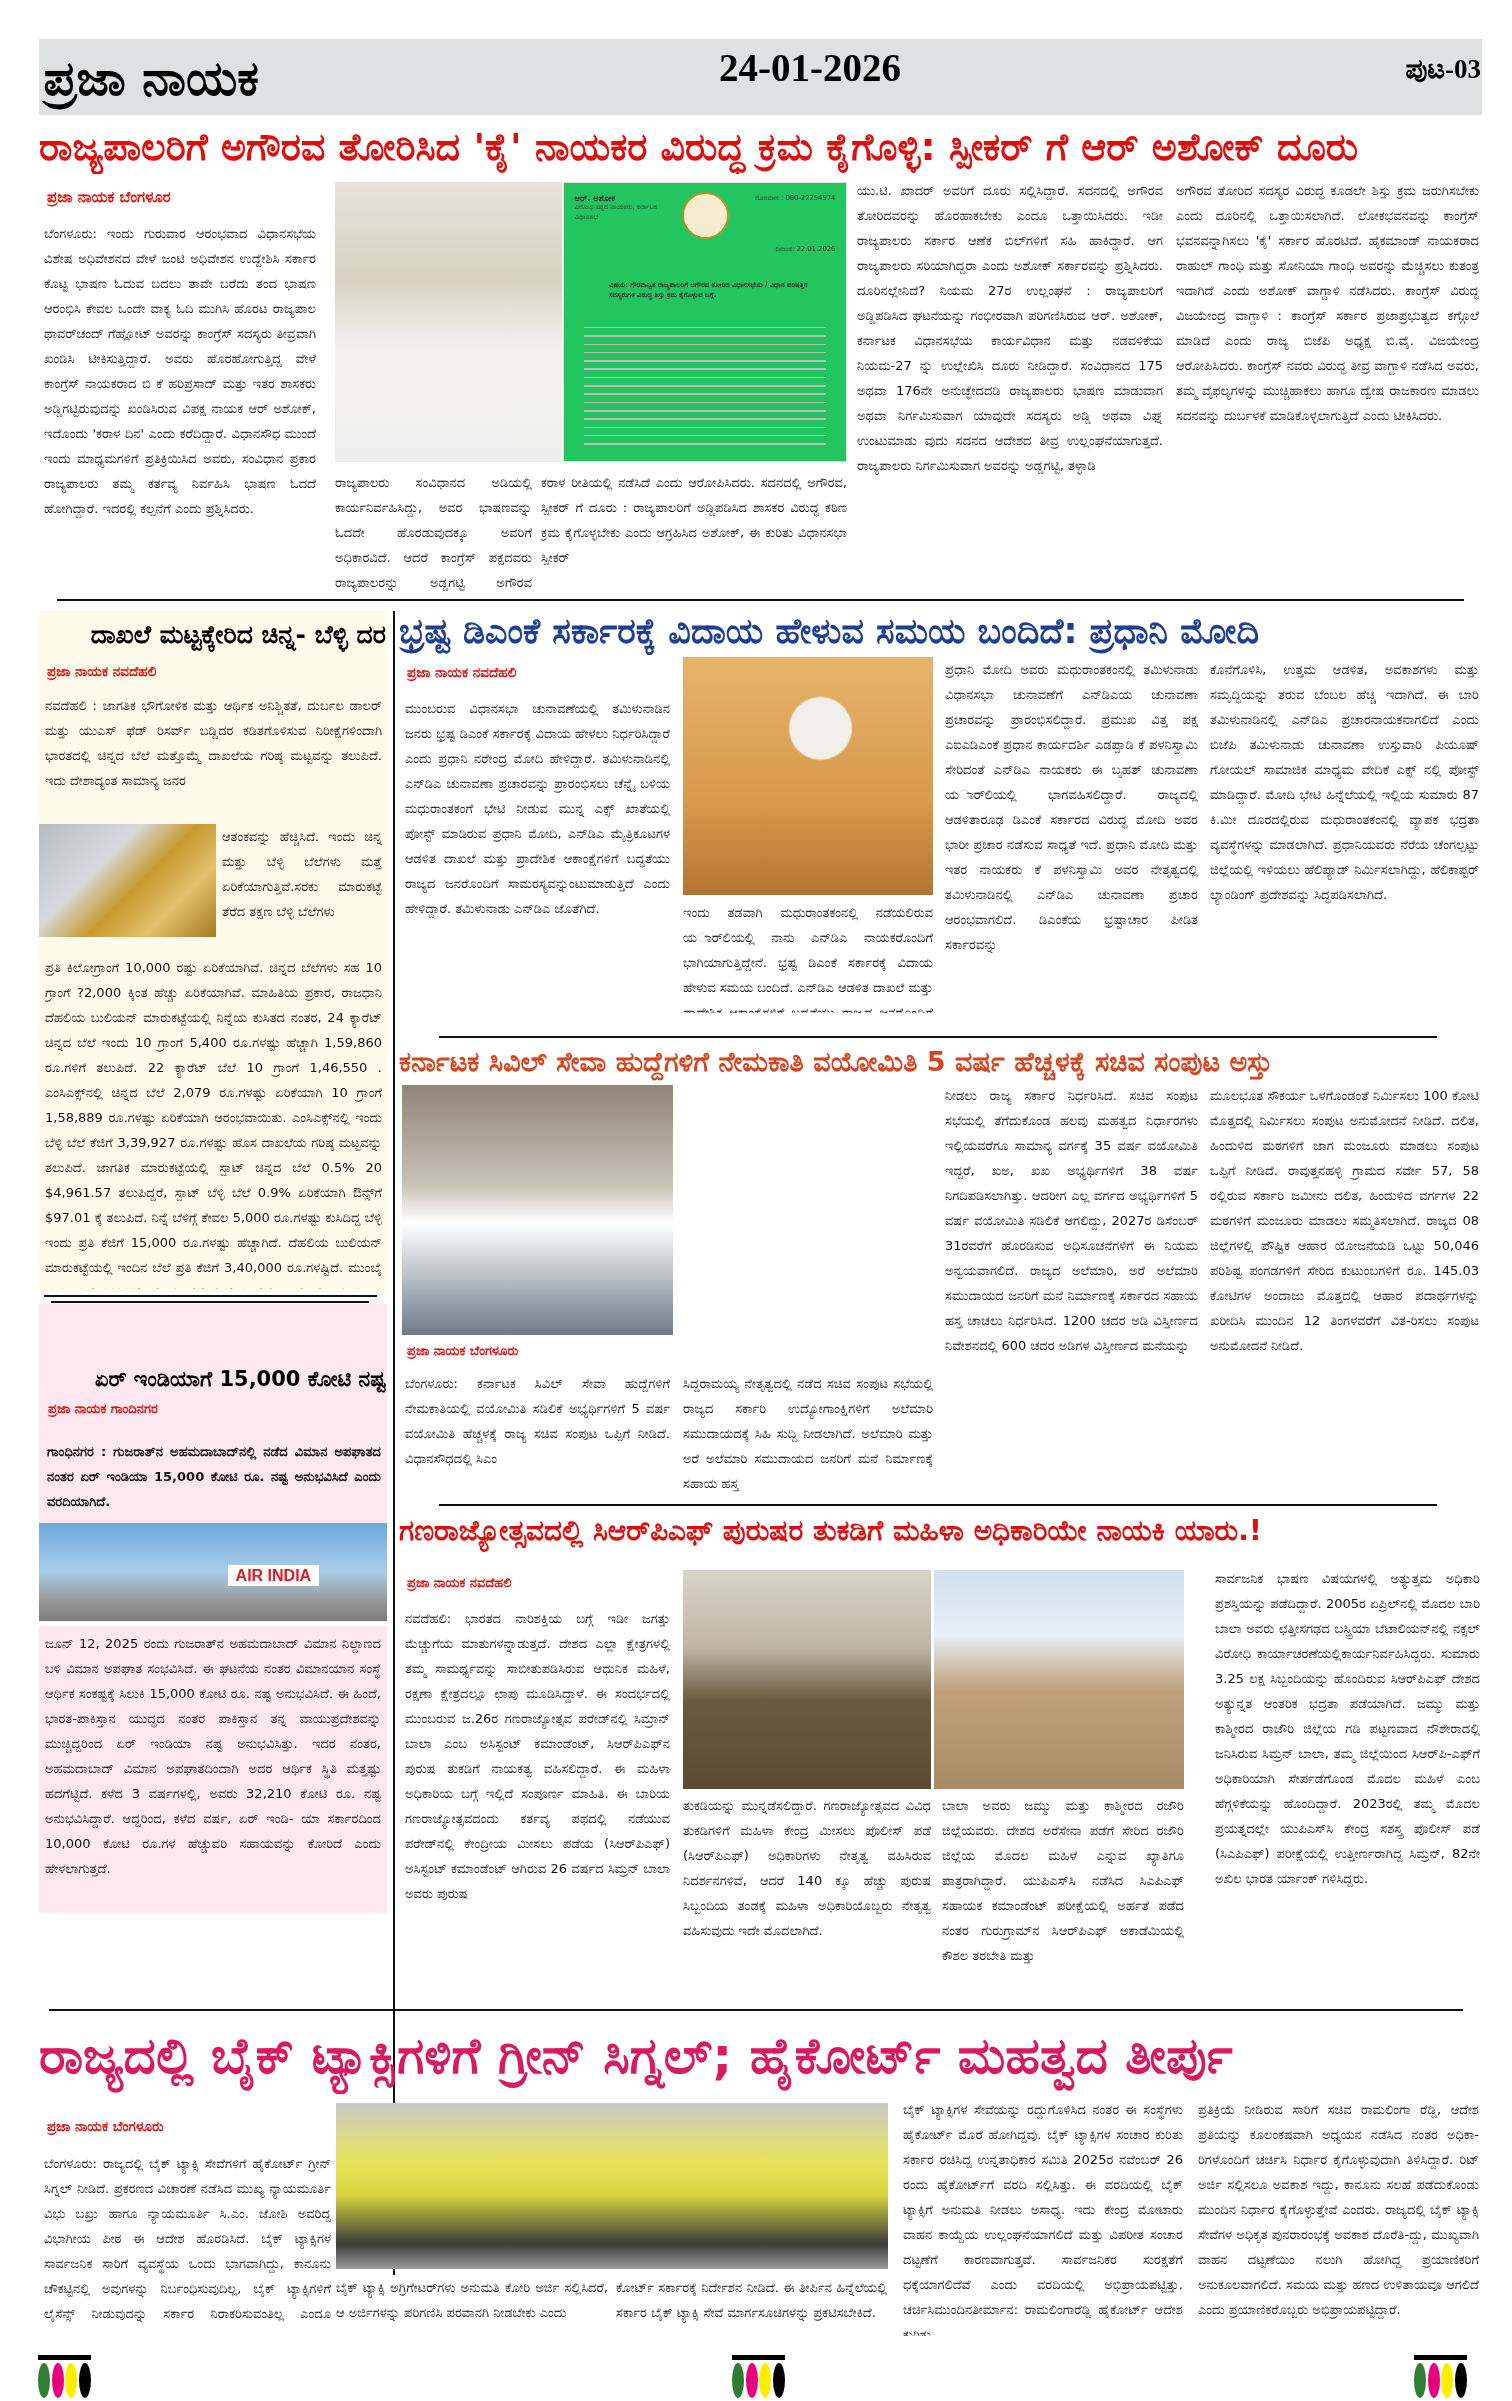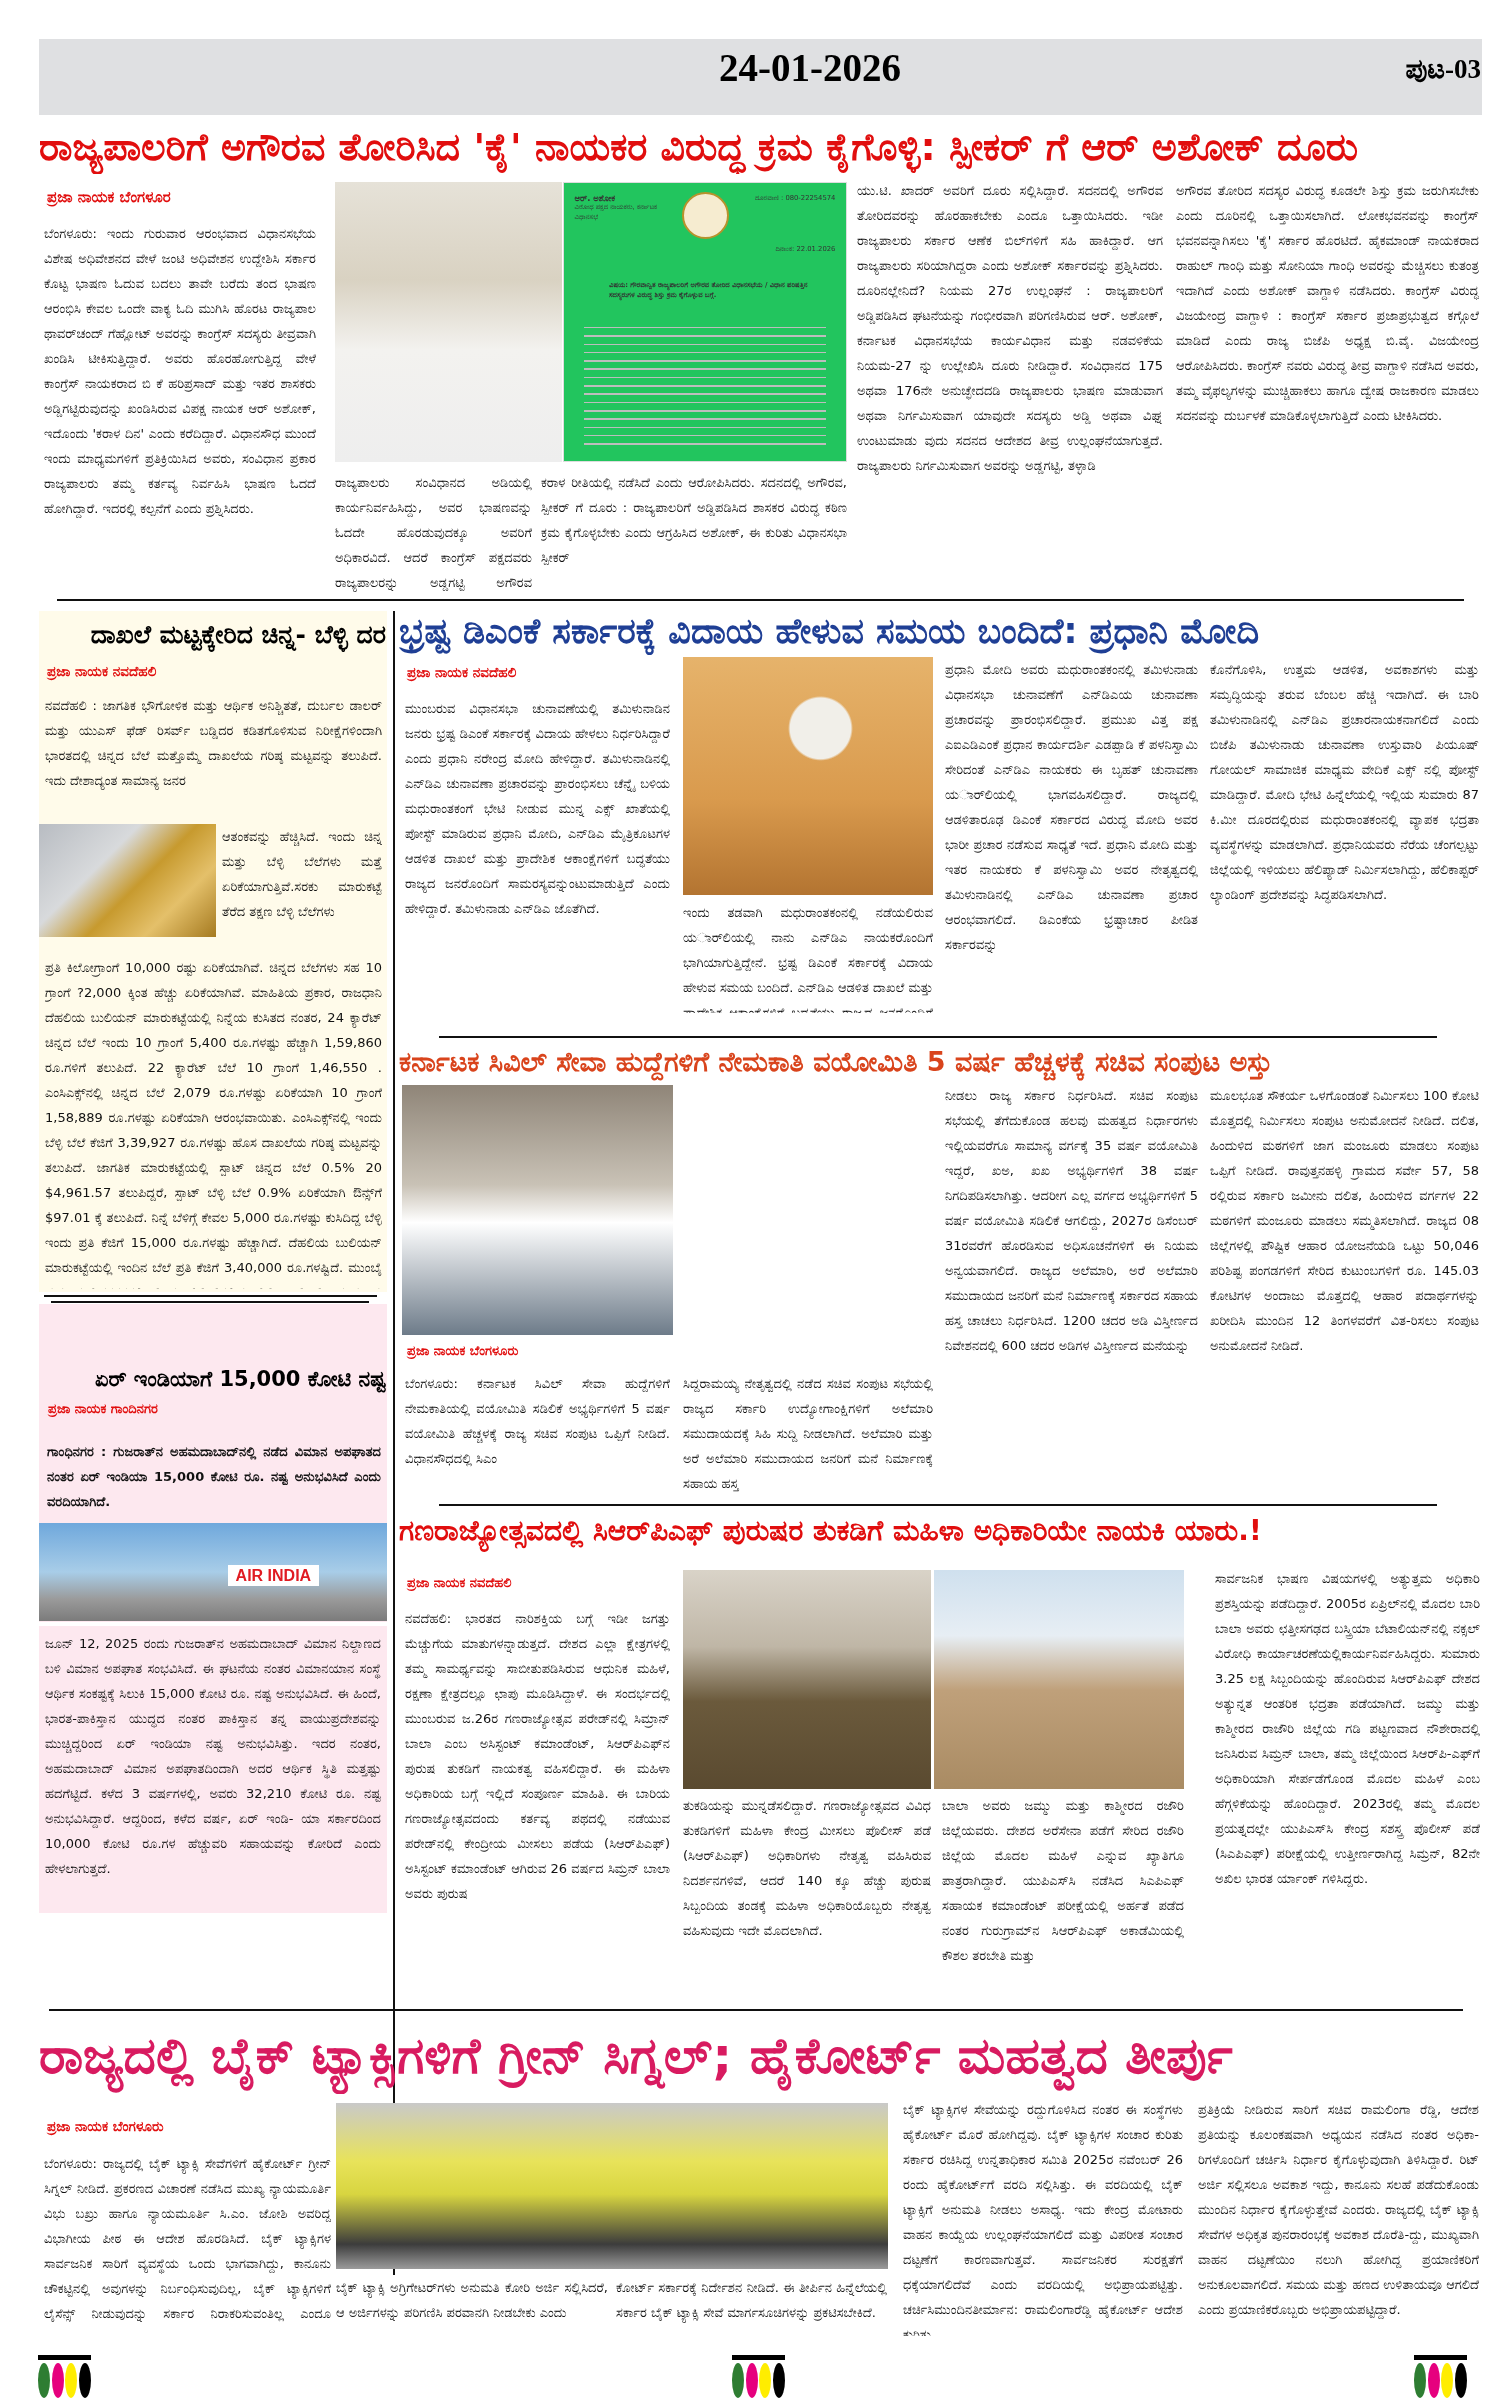--- a/index.html
+++ b/index.html
@@ -53,20 +53,21 @@
   .ph-bike { background: linear-gradient(180deg, #c9c9c9 0%, #e8e35a 35%, #d8d540 55%, #3c3c3c 85%, #9b9b9b 100%); }
 
   .plane-label { font-family: "Liberation Sans", sans-serif; font-weight: bold; color: #e01b22; font-size: 23px; background: #fff; padding: 1.5px 7.6px; }
   .letter-text { font-family: "DejaVu Sans", sans-serif; font-size: 6.8px; line-height: 9.8px; color: #333; }
   .letter-emblem { width: 47px; height: 47px; border-radius: 50%; border: 2.3px solid #b8922c; background: #f6ecd0; }
 </style>
 </head>
 <body>
 
 <div class="abs masthead">
+  <div class="abs mast-title">ಪ್ರಜಾ ನಾಯಕ</div>
   <div class="abs mast-date">24-01-2026</div>
   <div class="abs mast-page">ಪುಟ-03</div>
 </div>
 
 <div class="abs hl hl-red" style="left:39px; top:120px; width:1443px; font-size:38px; line-height:54px;">ರಾಜ್ಯಪಾಲರಿಗೆ ಅಗೌರವ ತೋರಿಸಿದ 'ಕೈ' ನಾಯಕರ ವಿರುದ್ಧ ಕ್ರಮ ಕೈಗೊಳ್ಳಿ: ಸ್ಪೀಕರ್ ಗೆ ಆರ್ ಅಶೋಕ್ ದೂರು</div>
 <div class="abs byline" style="left:47px; top:188px;">ಪ್ರಜಾ ನಾಯಕ ಬೆಂಗಳೂರ</div>
 <div class="abs body-text small" style="left:44px; top:221px; width:272px; height:378px;">ಬೆಂಗಳೂರು: ಇಂದು ಗುರುವಾರ ಆರಂಭವಾದ ವಿಧಾನಸಭೆಯ ವಿಶೇಷ ಅಧಿವೇಶನದ ವೇಳೆ ಜಂಟಿ ಅಧಿವೇಶನ ಉದ್ದೇಶಿಸಿ ಸರ್ಕಾರ ಕೊಟ್ಟ ಭಾಷಣ ಓದುವ ಬದಲು ತಾವೇ ಬರೆದು ತಂದ ಭಾಷಣ ಆರಂಭಿಸಿ ಕೇವಲ ಒಂದೇ ವಾಕ್ಯ ಓದಿ ಮುಗಿಸಿ ಹೊರಟ ರಾಜ್ಯಪಾಲ ಥಾವರ್‌ಚಂದ್ ಗೆಹ್ಲೋಟ್ ಅವರನ್ನು ಕಾಂಗ್ರೆಸ್ ಸದಸ್ಯರು ತೀವ್ರವಾಗಿ ಖಂಡಿಸಿ ಟೀಕಿಸುತ್ತಿದ್ದಾರೆ. ಅವರು ಹೊರಹೋಗುತ್ತಿದ್ದ ವೇಳೆ ಕಾಂಗ್ರೆಸ್ ನಾಯಕರಾದ ಬಿ ಕೆ ಹರಿಪ್ರಸಾದ್ ಮತ್ತು ಇತರ ಶಾಸಕರು ಅಡ್ಡಿಗಟ್ಟಿರುವುದನ್ನು ಖಂಡಿಸಿರುವ ವಿಪಕ್ಷ ನಾಯಕ ಆರ್ ಅಶೋಕ್, ಇದೊಂದು 'ಕರಾಳ ದಿನ' ಎಂದು ಕರೆದಿದ್ದಾರೆ. ವಿಧಾನಸೌಧ ಮುಂದೆ ಇಂದು ಮಾಧ್ಯಮಗಳಿಗೆ ಪ್ರತಿಕ್ರಿಯಿಸಿದ ಅವರು, ಸಂವಿಧಾನ ಪ್ರಕಾರ ರಾಜ್ಯಪಾಲರು ತಮ್ಮ ಕರ್ತವ್ಯ ನಿರ್ವಹಿಸಿ ಭಾಷಣ ಓದದೆ ಹೋಗಿದ್ದಾರೆ. ಇದರಲ್ಲಿ ಕಲ್ಪನೆಗೆ ಎಂದು ಪ್ರಶ್ನಿಸಿದರು.</div>
 
 <div class="abs photo ph-ashok" style="left:335px; top:182px; width:227px; height:280px;"></div>
 <div class="abs photo ph-letter" style="left:563px; top:182px; width:284px; height:280px; padding:10.6px;">

